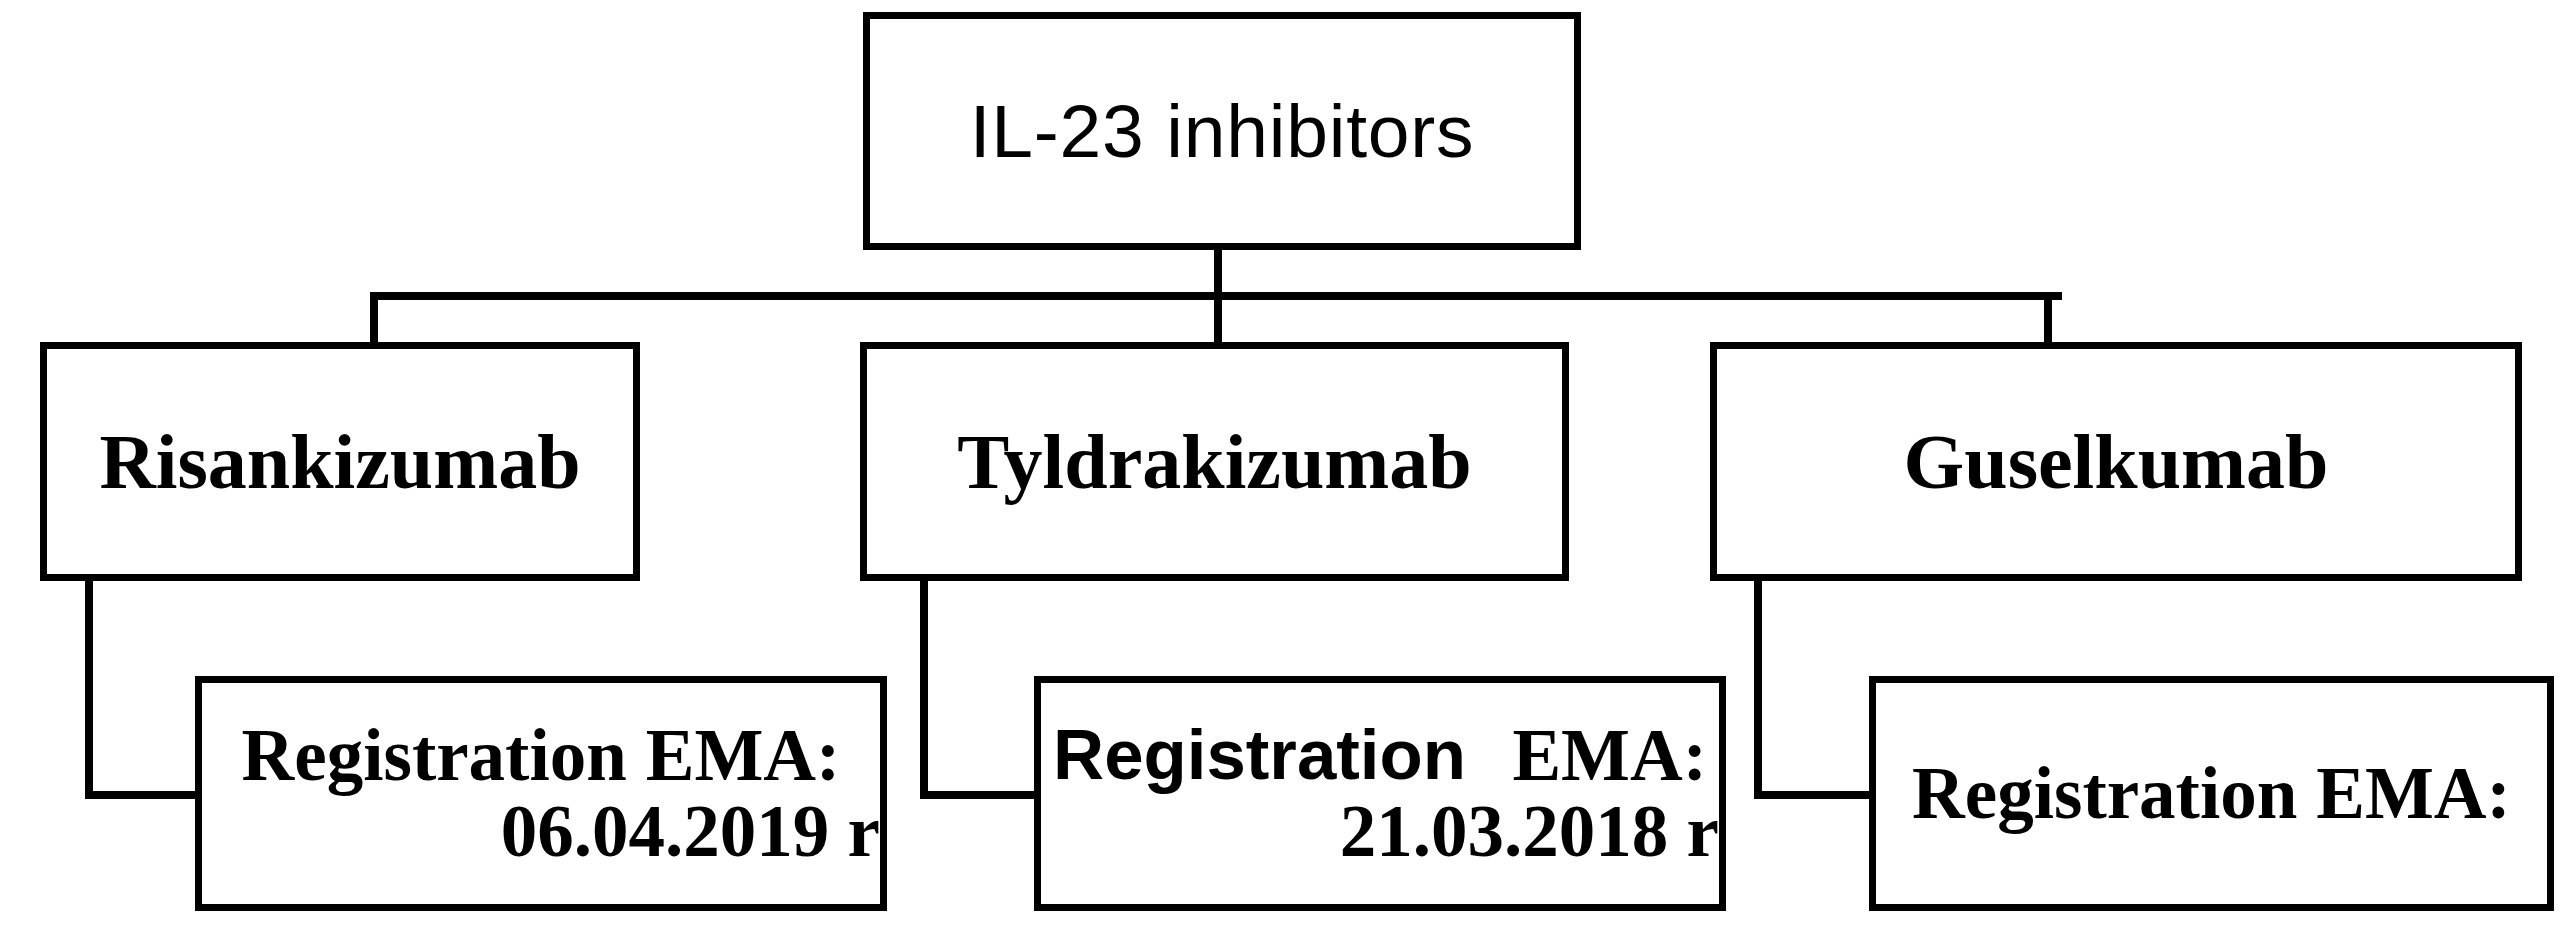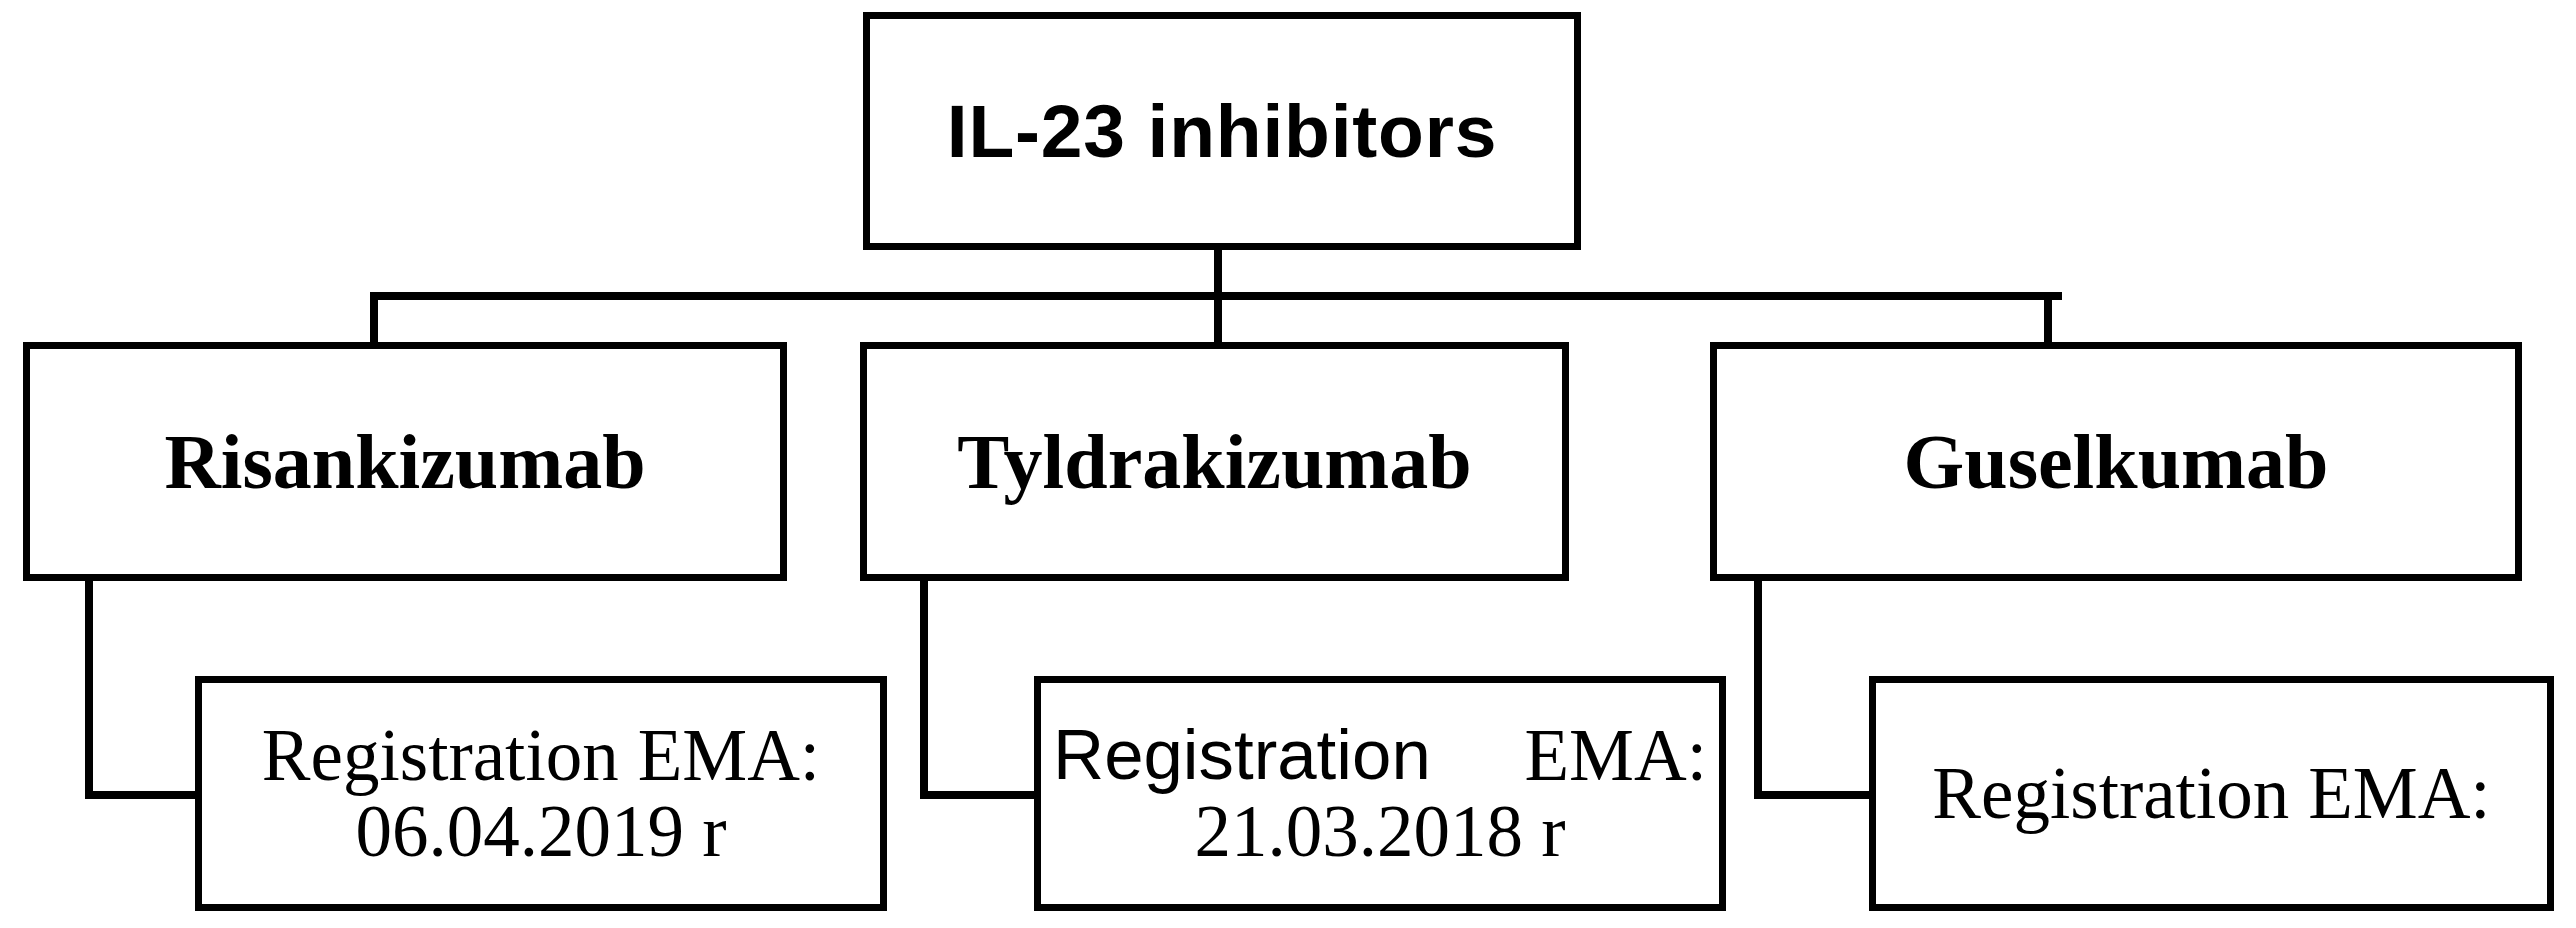--- a/index.html
+++ b/index.html
@@ -25,42 +25,42 @@
     color: #000;
   }
   .line {
     position: absolute;
     background: #000;
   }
   
   .root-box   { left: 863px; top: 12px;  width: 718px; height: 238px; }
   .root-label {
     font-family: "Liberation Sans", sans-serif;
-    font-size: 75px; line-height: 1; font-weight: 700;
+    font-size: 75px; line-height: 1; font-weight: 400;
     letter-spacing: 0.8px;
   }
   
   .child-box  { top: 342px; height: 239px; }
-  .child-left { left: 23px;   width: 764px; }
+  .child-left { left: 40px;   width: 600px; }
   .child-mid  { left: 860px; width: 709px; text-align: right; }
   .child-right{ left: 1710px; width: 812px; }
   .child-name {
     font-family: "Liberation Serif", serif;
     font-size: 78px; line-height: 1; font-weight: 700;
   }
   
   .reg-box  { top: 676px; height: 235px; }
   .reg-left { left: 195px;  width: 692px; }
   .reg-mid  { left: 1034px; width: 692px; }
   .reg-right{ left: 1869px; width: 685px; }
   .reg-text {
     width: 100%;
     font-family: "Liberation Serif", serif;
-    font-size: 73px; line-height: 1.04; font-weight: 400;
-    text-align: center;
+    font-size: 73px; line-height: 1.04; font-weight: 700;
+    text-align: right;
   }
   .reg-line1 {
     display: flex;
     justify-content: center;
     gap: 0.26em;
     padding: 0 17px;
     white-space: pre;
   }
   
   .reg-mid .reg-line1 { justify-content: space-between; padding: 0 12px; }

